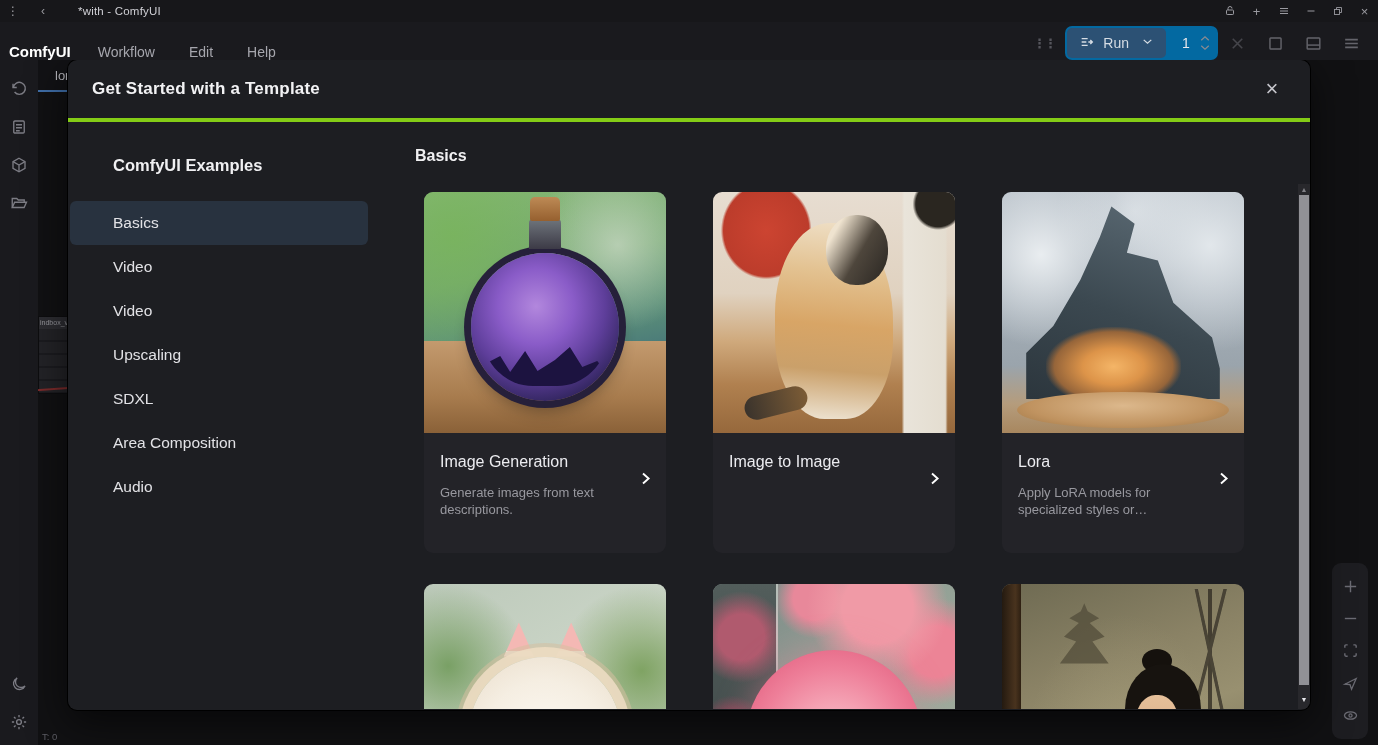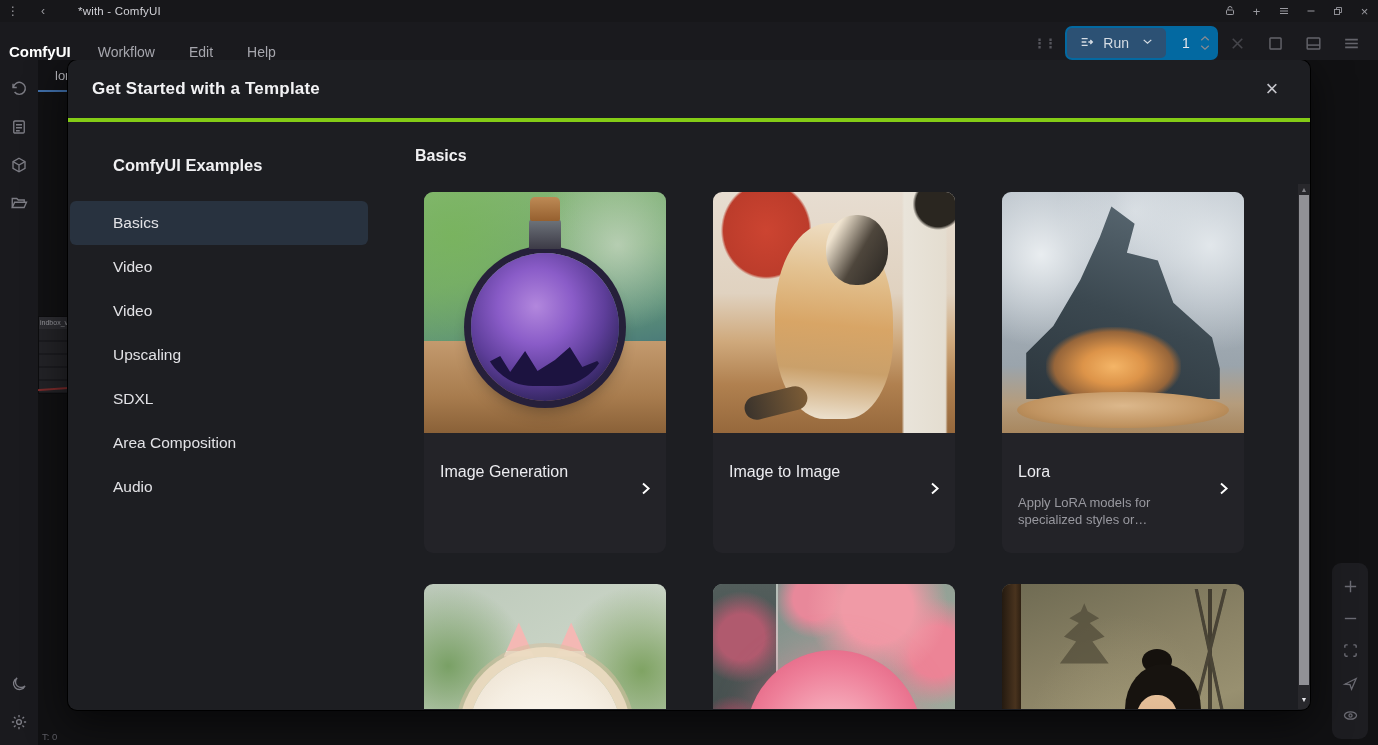--- a/index.html
+++ b/index.html
@@ -81,21 +81,21 @@
   .tpl-nav-item { height:44px; display:flex; align-items:center; padding-left:43px; margin:0 2px;
     color:#e2e2e6; font-size:15.5px; border-radius:6px; }
   .tpl-nav-item.selected { background:#28323f; }
 
   .tpl-content { flex:1; padding:24px 0 0 45px; overflow:hidden; }
   .tpl-content h3 { color:#f0f0f2; font-size:16px; font-weight:700; line-height:20px; margin-bottom:26px; }
   .card-grid { display:grid; grid-template-columns:repeat(3,242px); column-gap:47px; row-gap:31px; margin-left:9px; }
   .card { width:242px; height:361px; background:#232328; border-radius:9px; overflow:hidden;
     display:flex; flex-direction:column; }
   .card-img { height:241px; position:relative; overflow:hidden; flex:none; }
-  .card-body { position:relative; padding:20px 16px 0 16px; flex:1;margin-top:10px; }
+  .card-body { position:relative; padding:20px 16px 0 16px; flex:1; }
   .card-title { color:#ececf0; font-size:16px; margin-bottom:13px; }
   .card-desc { color:#98989f; font-size:13px; line-height:1.32; max-width:176px; }
   .card-chev { position:absolute; right:13px; top:38px; color:#fff; }
   .card-chev svg { width:15px; height:15px; }
 
   
   .sb { position:absolute; top:62px; right:0; bottom:0; width:12px; background:#28282c; }
   .sb-up { position:absolute; top:2px; left:0; width:12px; text-align:center; color:#808086; font-size:7px; }
   .sb-thumb { position:absolute; top:11px; bottom:24px; left:1px; width:10px; background:#919196; }
   .sb-down { position:absolute; bottom:6px; left:0; width:12px; text-align:center; color:#e6e6ea; font-size:7px; }
@@ -411,20 +411,21 @@
 
           <div class="card">
             <div class="card-img img-potion">
               <div class="potion-table"></div>
               <div class="potion-bottle"></div>
               <div class="potion-neck"></div>
               <div class="potion-cork"></div>
             </div>
             <div class="card-body">
               <div class="card-title">Image Generation</div>
+              <div class="card-desc">Generate images from text descriptions.</div>
               <span class="card-chev">
                 <svg viewBox="0 0 24 24" fill="none" stroke="currentColor" stroke-width="3">
                     <path d="M8 4l9 8-9 8"></path>
                   </svg>
               </span>
             </div>
           </div>
 
           <div class="card">
             <div class="card-img img-kitten">

